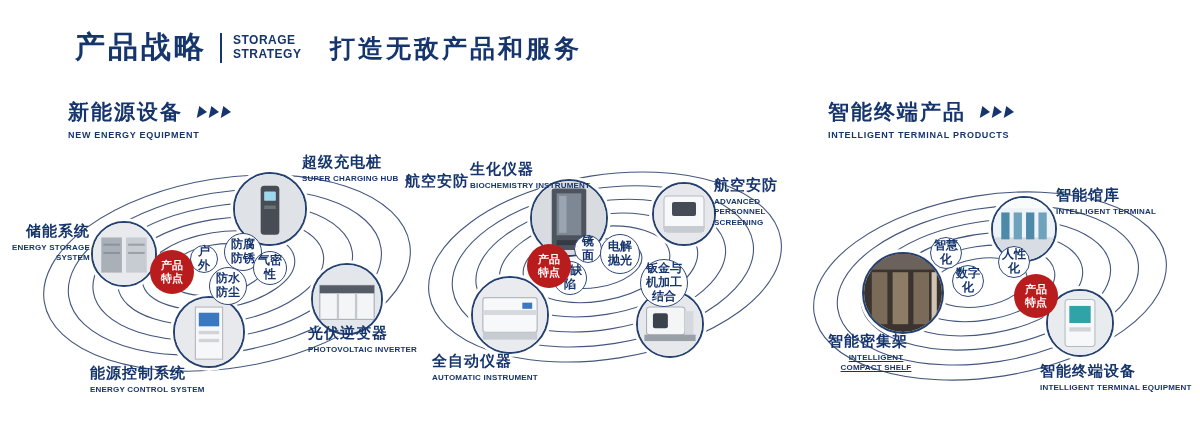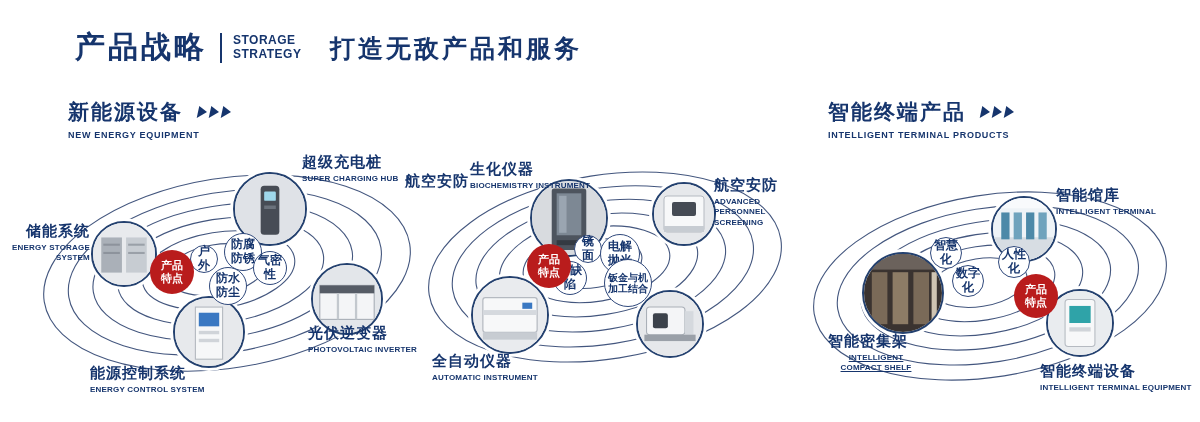--- a/index.html
+++ b/index.html
@@ -185,21 +185,21 @@
       <rect x="14" y="20" width="14" height="14" rx="2" fill="#3c424b"></rect>
       <rect x="44" y="18" width="8" height="22" fill="#d5d9de"></rect>
       <rect x="6" y="40" width="48" height="6" fill="#9aa0a8"></rect>
     </svg>
   </div>
 
   <div class="badge" style="left:527px;top:244px;">产品特点</div>
   <div class="bubble" style="left:574px;top:235px;width:28px;height:28px;">镜面</div>
   <div class="bubble" style="left:600px;top:234px;width:40px;height:40px;">电解抛光</div>
   <div class="bubble" style="left:553px;top:261px;width:34px;height:34px;">零缺陷</div>
-  <div class="bubble" style="left:604px;top:259px;width:48px;height:48px;font-size:10px;">钣金与机加工结合</div>
+  <div class="bubble" style="left:640px;top:259px;width:48px;height:48px;font-size:12px;">钣金与机加工结合</div>
 
   <div class="plabel" style="left:405px;top:172px;width:80px;">
     <div class="label-cn">航空安防</div>
   </div>
   <div class="plabel" style="left:470px;top:160px;width:130px;">
     <div class="label-cn">生化仪器</div>
     <div class="label-en">BIOCHEMISTRY INSTRUMENT</div>
   </div>
   <div class="plabel" style="left:714px;top:176px;width:92px;">
     <div class="label-cn">航空安防</div>

